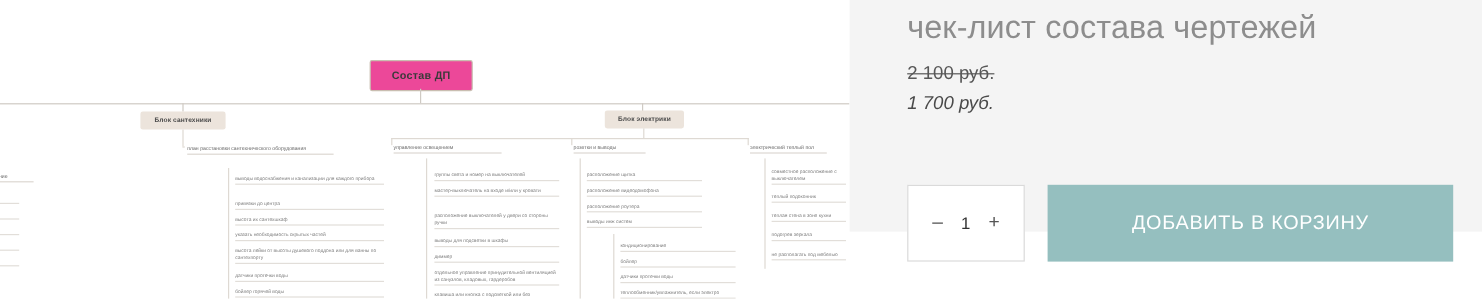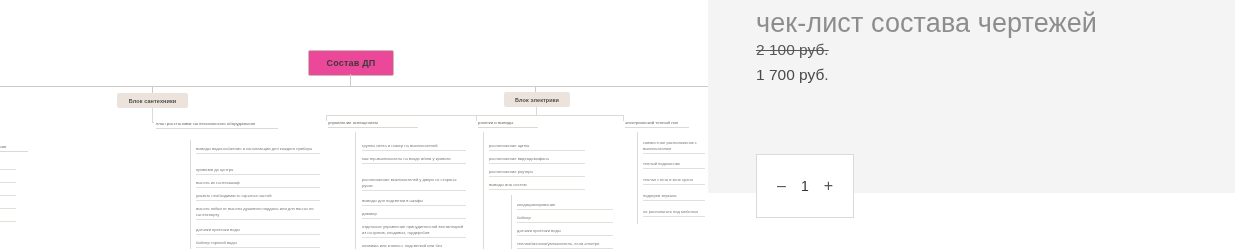--- a/index.html
+++ b/index.html
@@ -102,34 +102,35 @@
   }
   #ptitle {
     color: #8d8d8d;
     font-size: 27px;
     line-height: 1.15;
     font-weight: normal;
     margin: 0;
     letter-spacing: .1px;
     white-space: nowrap;
   }
-  .price-block { margin-top: 0; }
+  .price-block { margin-top: 12px; }
   #old-price {
     color: #575757;
     font-size: 15.5px;
     text-decoration: line-through;
     line-height: 1.45;
     display: block;
   }
   #new-price {
     color: #4a4a4a;
     font-size: 15.5px;
     line-height: 1.45;
     display: block;
     margin-top: 2px;
+    font-style: italic;
   }
 
   #buyrow {
     position: absolute;
     left: 48px;
     top: 154px;
     display: flex;
     align-items: stretch;
     gap: 19px;
   }
@@ -263,16 +264,17 @@
       <span id="old-price">2 100 руб.</span>
       <span id="new-price">1 700 руб.</span>
     </div>
 
     <div id="buyrow">
       <div id="qty">
         <button class="qbtn">–</button>
         <span id="qval">1</span>
         <button class="qbtn">+</button>
       </div>
+      <button id="cart-btn">ДОБАВИТЬ В КОРЗИНУ</button>
     </div>
 
   </div>
 </div>
 
 </body></html>

